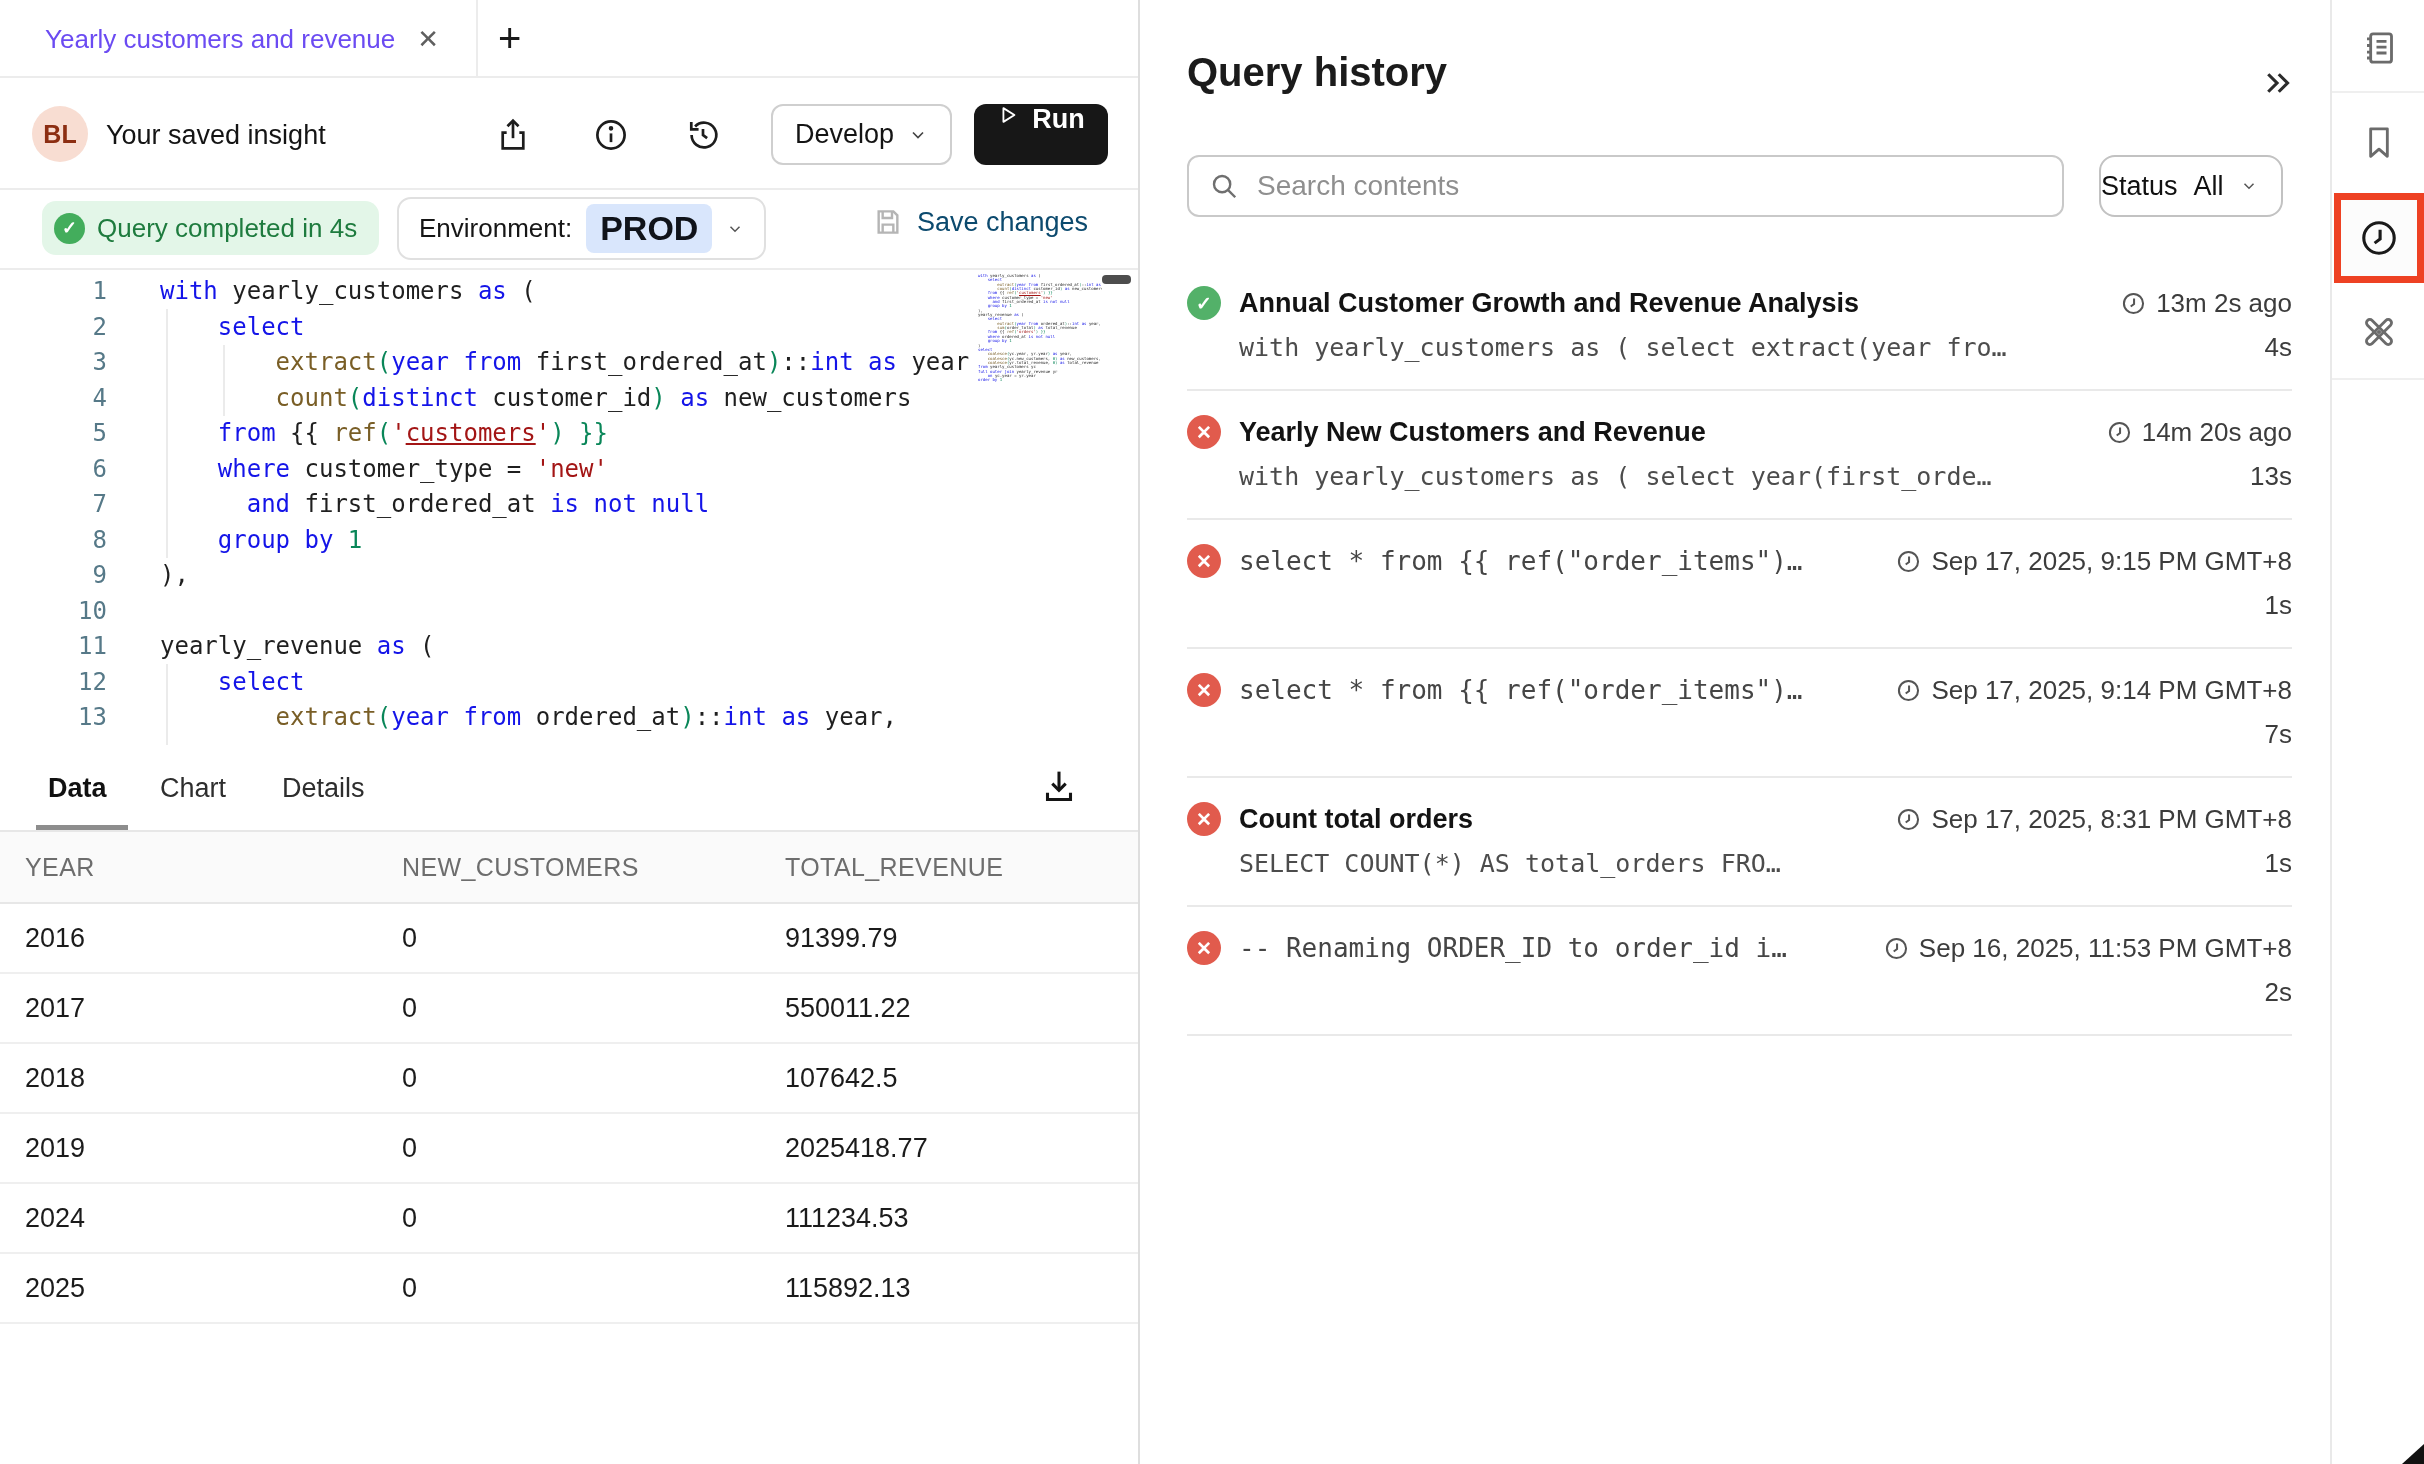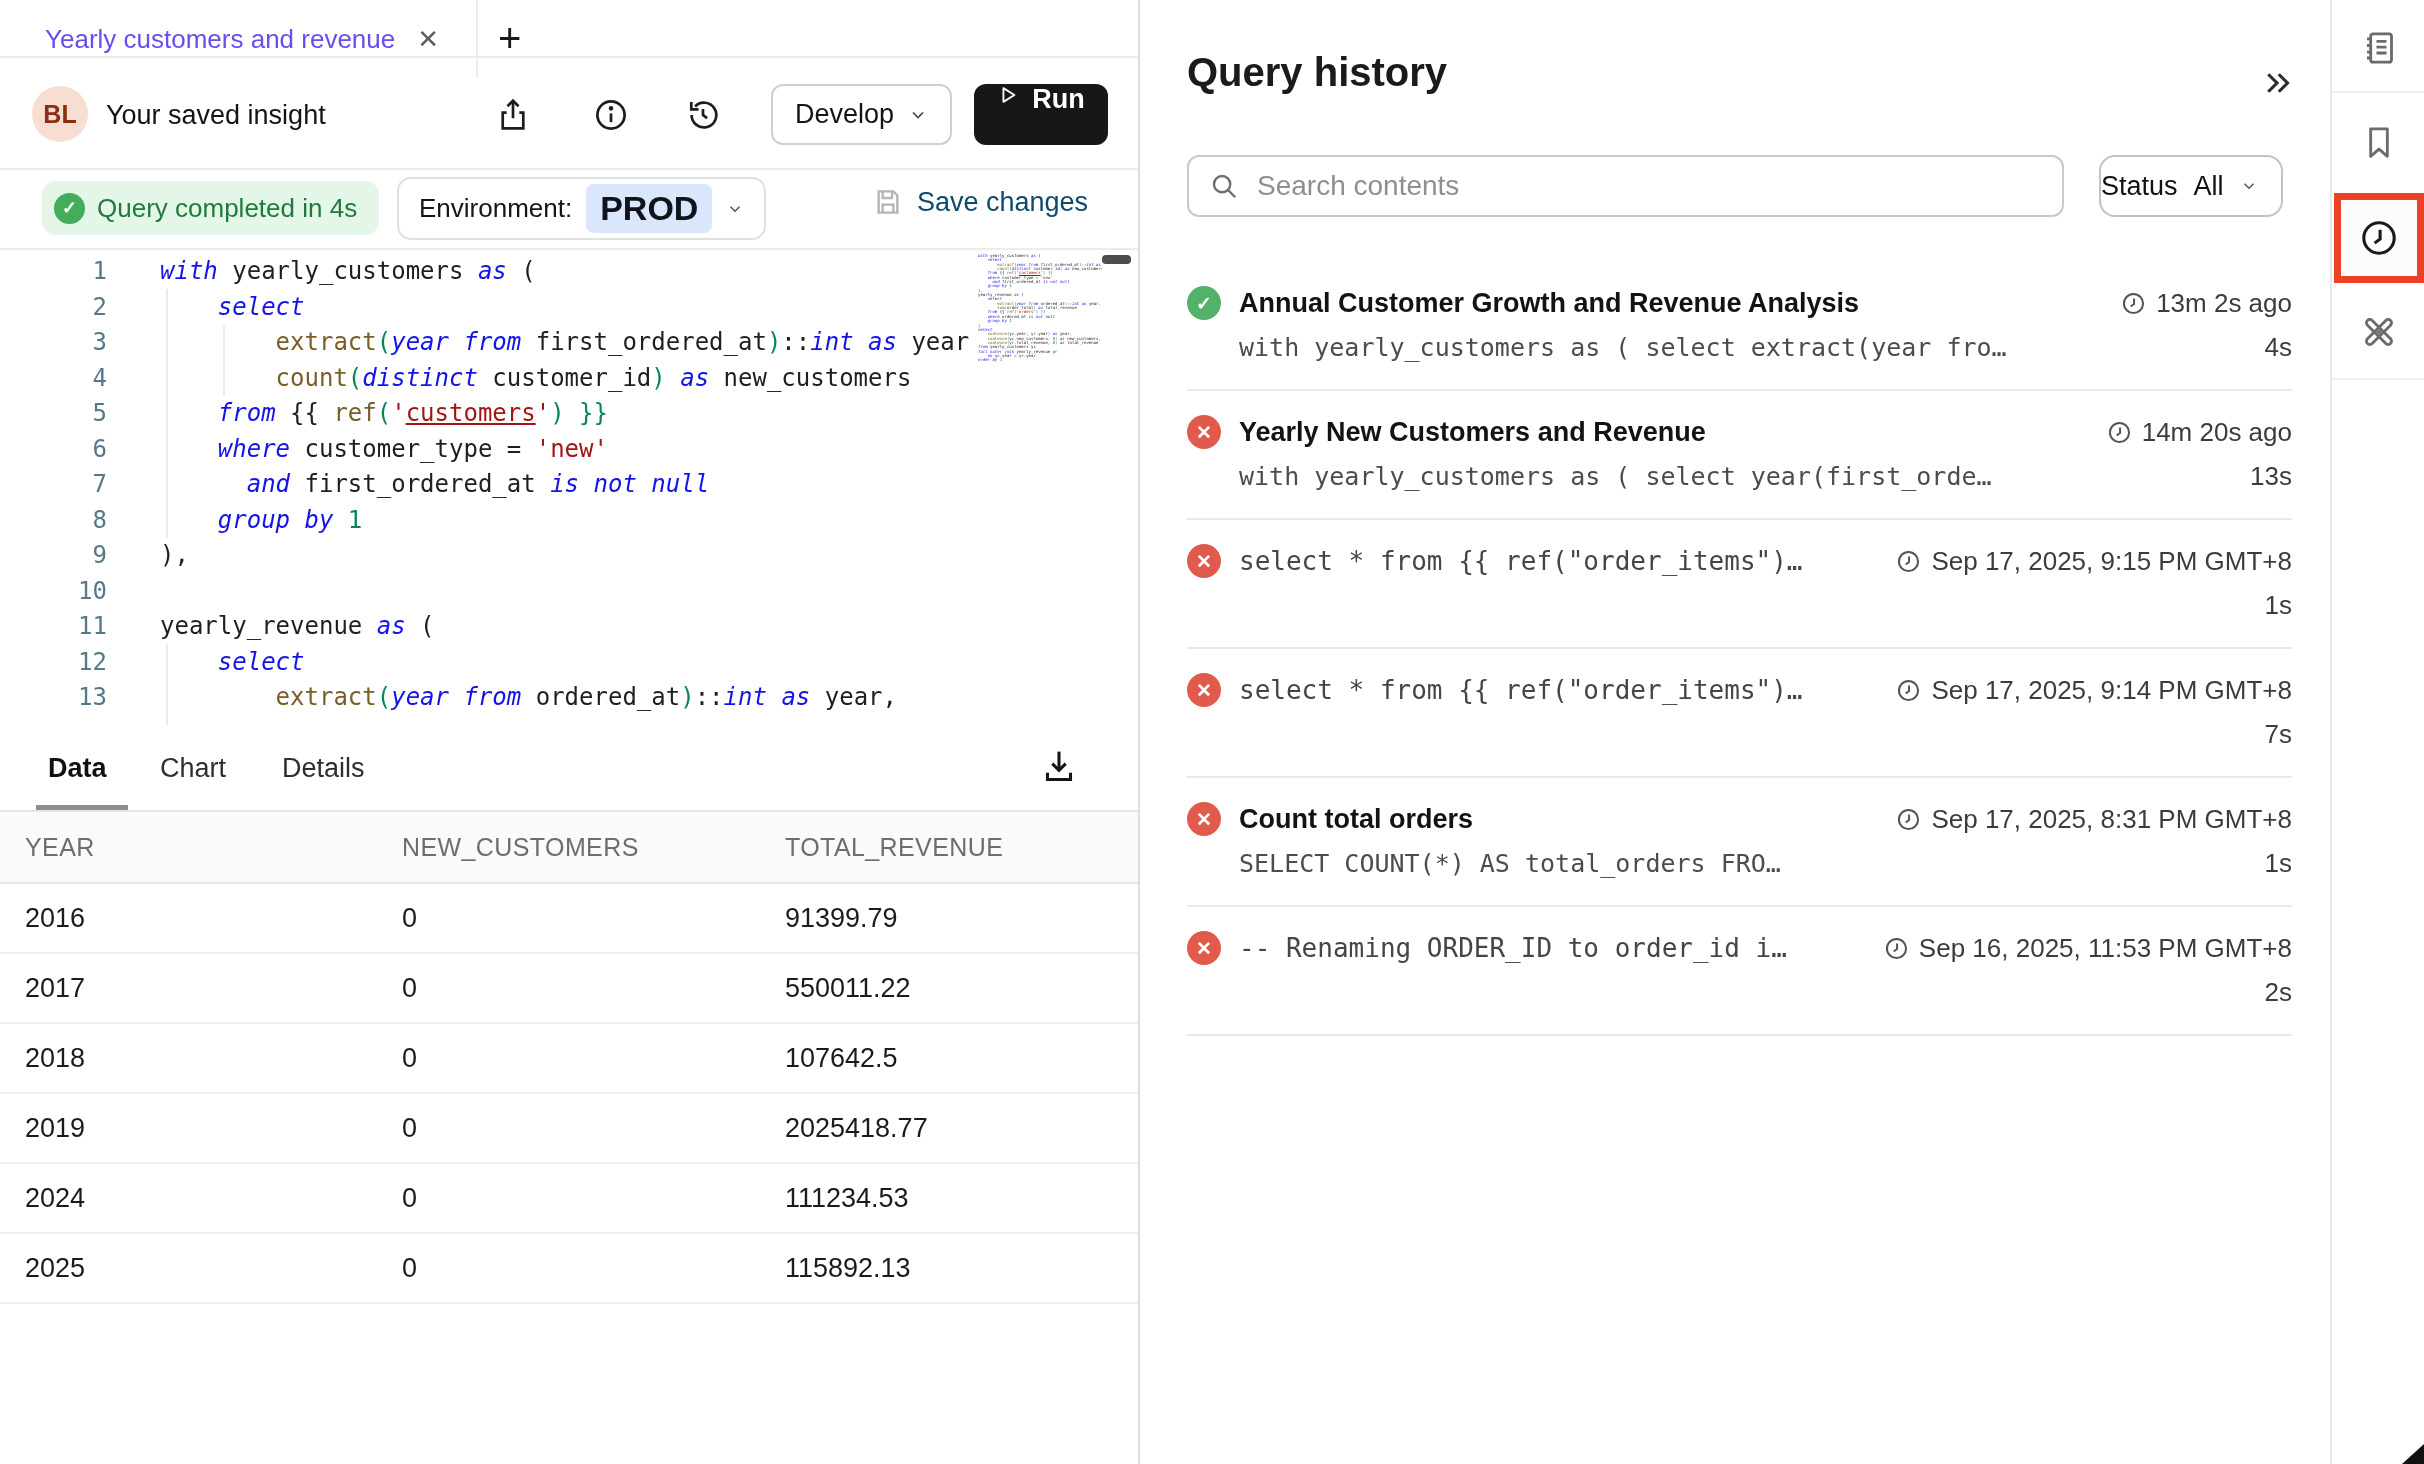--- a/index.html
+++ b/index.html
@@ -3,21 +3,21 @@
 <meta charset="utf-8">
 <style>
   * { margin:0; padding:0; box-sizing:border-box; }
   html,body { background:#fff; }
   .app {
     position:relative; width:2424px; height:1464px; overflow:hidden;
     background:#fff; font-family:"Liberation Sans", sans-serif; color:#1b1b1b;
   }
   
   .left-panel { position:absolute; left:0; top:0; width:1140px; height:1464px; border-right:2px solid #dedede; background:#fff; }
-  .tabbar { position:relative; height:58px; border-bottom:2px solid #ececec; }
+  .tabbar { position:relative; height:78px; border-bottom:2px solid #ececec; }
   .tab { position:absolute; left:45px; top:0; height:78px; display:flex; align-items:center; gap:22px; }
   .tab-title { font-size:26px; color:#6b4bf2; }
   .tab-close { font-size:26px; color:#5f5f5f; cursor:default; }
   .tab-sep { position:absolute; left:476px; top:0; width:2px; height:78px; background:#ececec; }
   .new-tab { position:absolute; left:498px; top:16px; font-size:40px; font-weight:300; color:#1a1a1a; }
   .hdr { position:relative; height:112px; border-bottom:2px solid #ececec; }
   .avatar { position:absolute; left:32px; top:28px; width:56px; height:56px; border-radius:50%; background:#f8ddd2; color:#8c2e12; font-size:25px; font-weight:700; display:flex; align-items:center; justify-content:center; }
   .hdr-sub { position:absolute; left:106px; top:42px; font-size:27px; color:#141414; }
   .icon-btn { position:absolute; top:38px; width:38px; height:38px; }
   .develop-btn { position:absolute; left:771px; top:26px; width:181px; height:61px; border:2px solid #cfcfcf; border-radius:12px; background:#fff; display:flex; align-items:center; justify-content:center; gap:14px; font-size:27px; color:#141414; }
@@ -31,21 +31,21 @@
   .env-label { font-size:26px; color:#161616; }
   .env-pill { background:#d9e6fc; border-radius:8px; padding:5px 14px; font-size:34px; font-weight:600; color:#10131a; }
   .save-btn { position:absolute; left:872px; top:16px; display:flex; align-items:center; gap:13px; }
   .save-txt { font-size:27px; color:#0c4a6e; }
   
   .editor { position:relative; height:477px; border-top:2px solid #ececec; overflow:hidden; font-family:"DejaVu Sans Mono", monospace; font-size:24px; }
   .code-lines { position:absolute; left:0; top:4px; right:0; }
   .cl { position:relative; height:35.5px; line-height:35.5px; }
   .ln { position:absolute; left:0; width:107px; text-align:right; color:#567988; }
   .ct { position:absolute; left:160px; white-space:pre; color:#1f1f1f; }
-  .tk-k { color:#1414e8;font-style:italic; } .tk-f { color:#795e26; } .tk-s { color:#a31515; }
+  .tk-k { color:#1414e8; } .tk-f { color:#795e26; } .tk-s { color:#a31515; }
   .tk-su { color:#a31515; text-decoration:underline; } .tk-n { color:#098658; }
   .tk-p { color:#098658; } .tk-d { color:#1f1f1f; }
   .iguide { position:absolute; width:2px; background:#ebebeb; }
   .minimap { position:absolute; left:978px; top:4px; width:124px; font-size:4px; line-height:4.35px; white-space:pre; overflow:hidden; }
   .scroll-thumb { position:absolute; left:1102px; top:5px; width:29px; height:9px; background:#4d4d4d; border-radius:4px; }
   
   .res-tabs { position:relative; height:87px; border-bottom:2px solid #e7e7e7; }
   .res-tab { position:absolute; top:28px; font-size:27px; color:#2e2e2e; }
   .res-tab.active { font-weight:700; color:#111; }
   .tab-underline { position:absolute; left:36px; bottom:0; width:92px; height:5px; background:#8d8d8d; }

